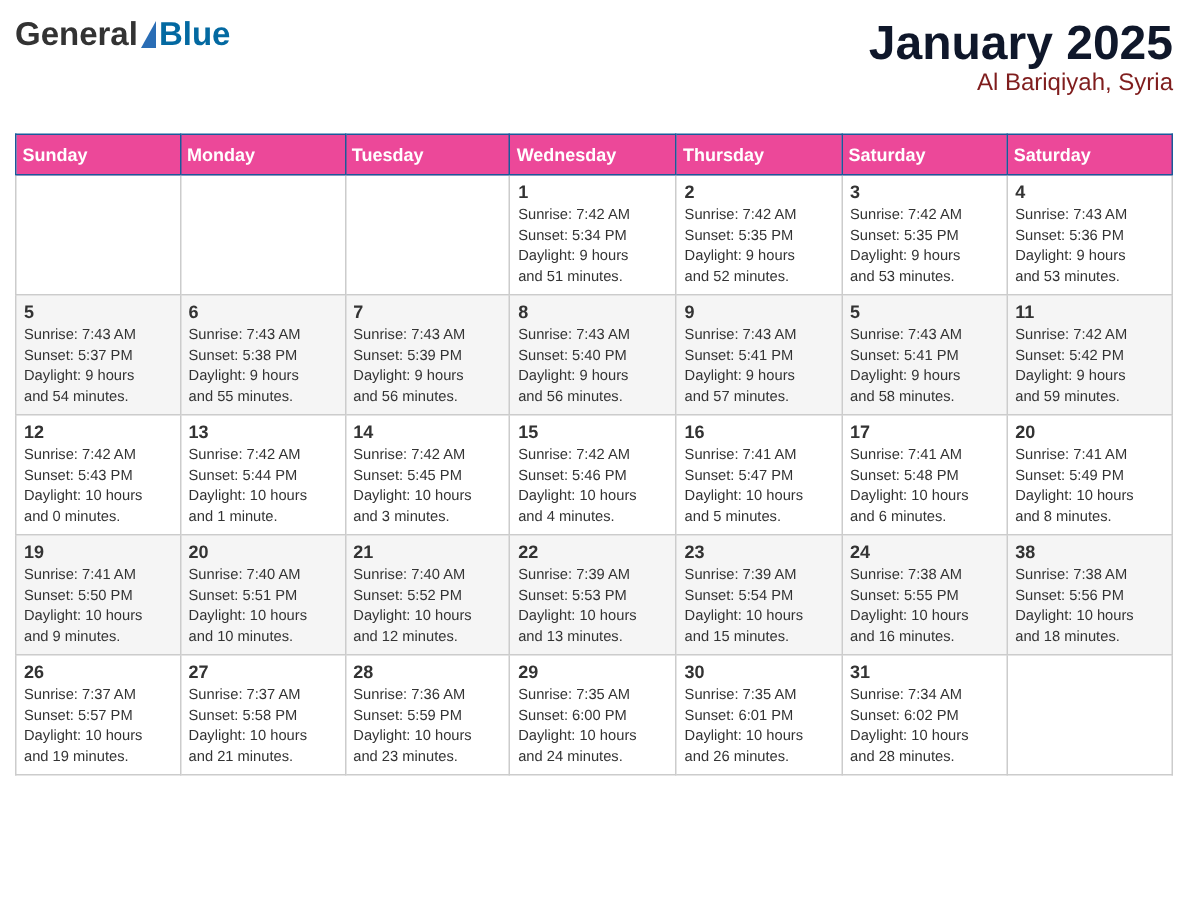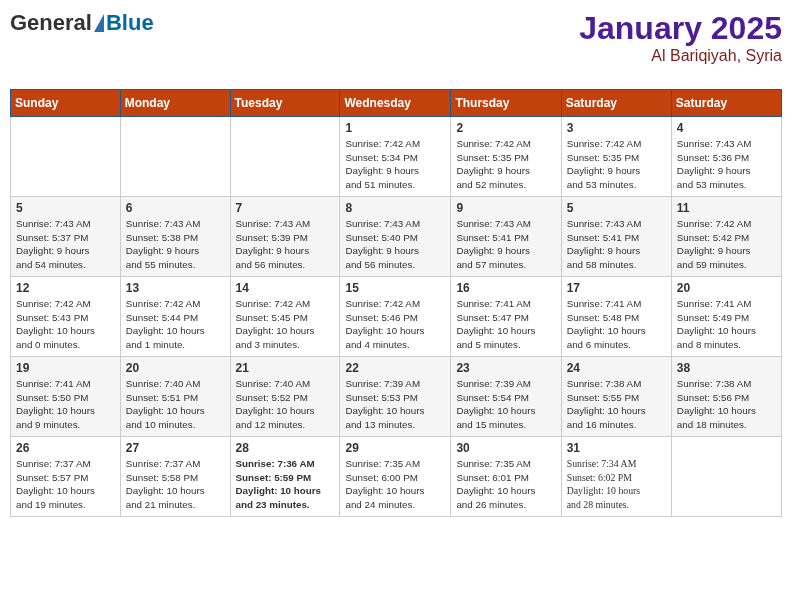--- a/index.html
+++ b/index.html
@@ -41,34 +41,34 @@
       border-bottom: 18px solid #2a6db5;
       margin-left: 2px;
       margin-right: 2px;
     }
     .title-block {
       text-align: right;
     }
     .month-title {
       font-size: 32px;
       font-weight: bold;
-      color: #4c1d95;
+      color: #0f172a;
       text-align: right;
     }
     .location-title {
       font-size: 16px;
       color: #7f1d1d;
     }
     .calendar {
       width: 100%;
       border-collapse: collapse;
       font-size: 10.5px;
     }
     .calendar th {
-      background-color: #c2410c;
+      background-color: #ec4899;
       color: #fff;
       padding: 6px 4px;
       text-align: left;
       font-size: 12px;
       font-weight: bold;
       border: 1px solid #1a5a9a;
     }
     .calendar td {
       border: 1px solid #ccc;
       padding: 4px 5px;
@@ -321,42 +321,42 @@
         </td>
         <td>
           <div class="day-num">27</div>
           <div class="day-info" style="white-space: pre-line;">Sunrise: 7:37 AM
 Sunset: 5:58 PM
 Daylight: 10 hours
 and 21 minutes.</div>
         </td>
         <td>
           <div class="day-num">28</div>
-          <div class="day-info" style="white-space: pre-line; font-weight: bold;">Sunrise: 7:36 AM
+          <div class="day-info" style="white-space: pre-line;">Sunrise: 7:36 AM
 Sunset: 5:59 PM
 Daylight: 10 hours
 and 23 minutes.</div>
         </td>
         <td>
           <div class="day-num">29</div>
           <div class="day-info" style="white-space: pre-line;">Sunrise: 7:35 AM
 Sunset: 6:00 PM
 Daylight: 10 hours
 and 24 minutes.</div>
         </td>
         <td>
           <div class="day-num">30</div>
           <div class="day-info" style="white-space: pre-line;">Sunrise: 7:35 AM
 Sunset: 6:01 PM
 Daylight: 10 hours
 and 26 minutes.</div>
         </td>
         <td>
           <div class="day-num">31</div>
-          <div class="day-info" style="white-space: pre-line; font-family: Liberation Serif, serif;">Sunrise: 7:34 AM
+          <div class="day-info" style="white-space: pre-line;">Sunrise: 7:34 AM
 Sunset: 6:02 PM
 Daylight: 10 hours
 and 28 minutes.</div>
         </td>
         <td class="empty"></td>
       </tr>
     </tbody>
 </table>
 
 </body></html>

